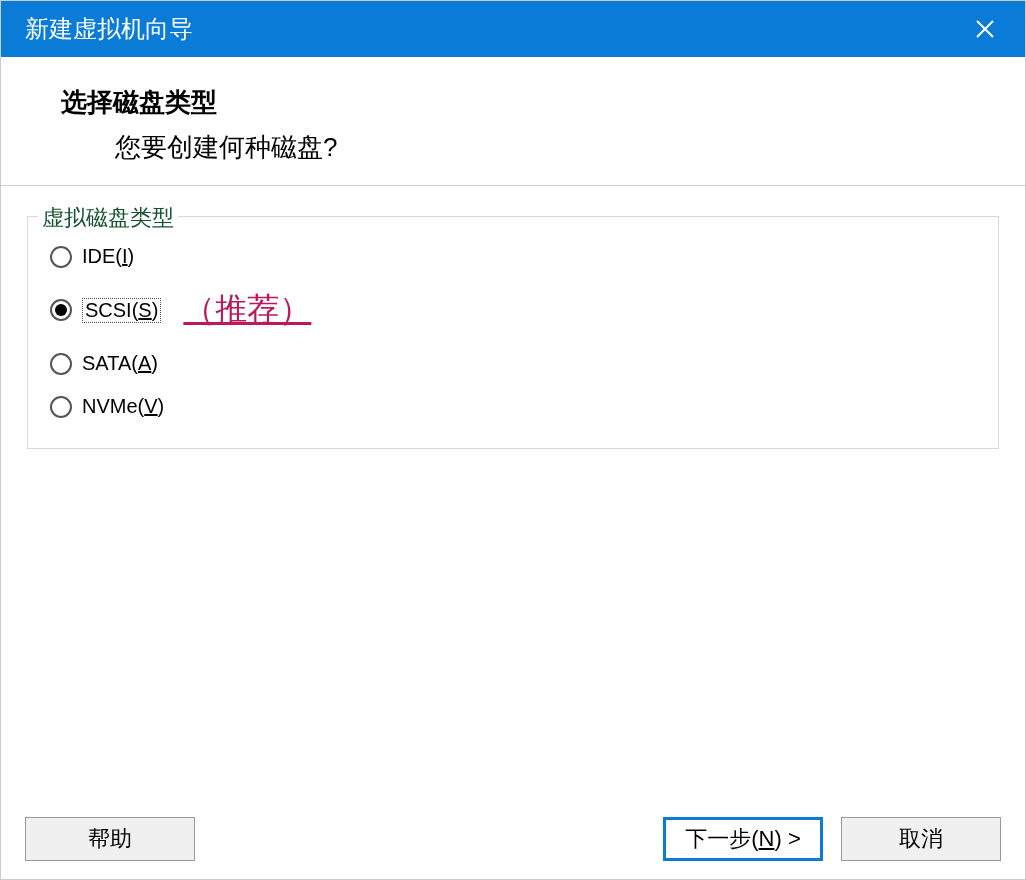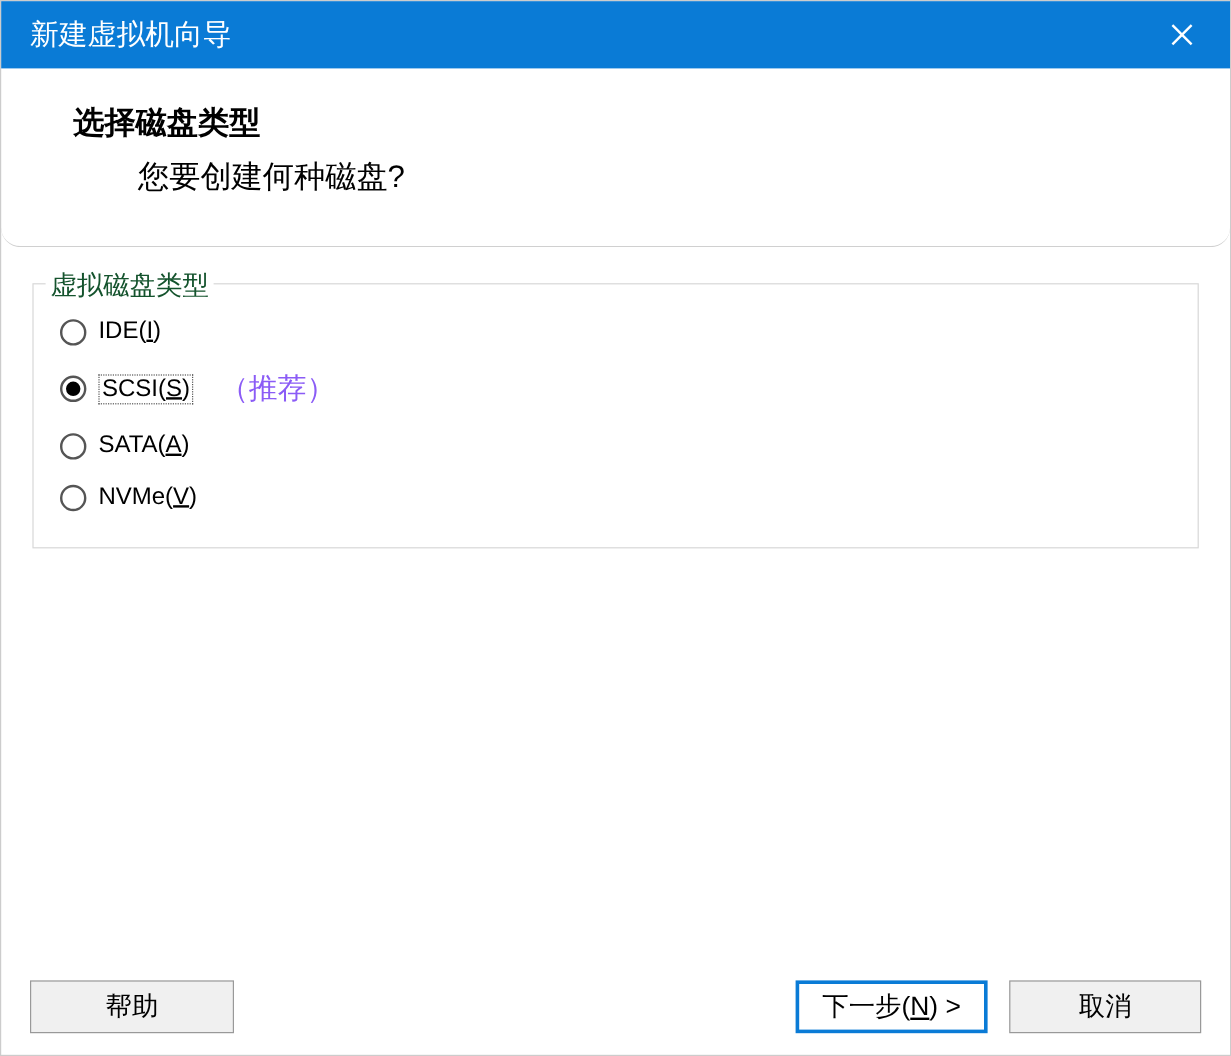--- a/index.html
+++ b/index.html
@@ -38,23 +38,22 @@
     .close-btn {
       font-size: 28px;
       cursor: pointer;
       width: 40px;
       height: 40px;
       display: flex;
       align-items: center;
       justify-content: center;
     }
     .header-area {
-      padding: 28px 0 40px 60px;
+      padding: 28px 0 20px 60px;
       border-bottom: 1px solid #d0d0d0;
-      border-radius: 16px;
     }
     .header-title {
       font-size: 26px;
       font-weight: 700;
       color: #000;
       margin-bottom: 10px;
     }
     .header-subtitle {
       font-size: 26px;
       color: #000;
@@ -110,23 +109,24 @@
     }
     .radio-label {
       font-size: 20px;
       color: #000;
     }
     .radio-label.focused {
       border: 1px dotted #555;
       padding: 0 2px;
     }
     .radio-extra {
-      font-size: 24px;
-      color: #8b5cf6;
+      font-size: 32px;
+      color: #be185d;
       margin-left: 12px;
+      text-decoration: underline;
     }
     .underline {
       text-decoration: underline;
     }
     .footer {
       display: flex;
       align-items: flex-end;
       padding: 14px 24px 18px 24px;
       gap: 18px;
       border-top: none;

